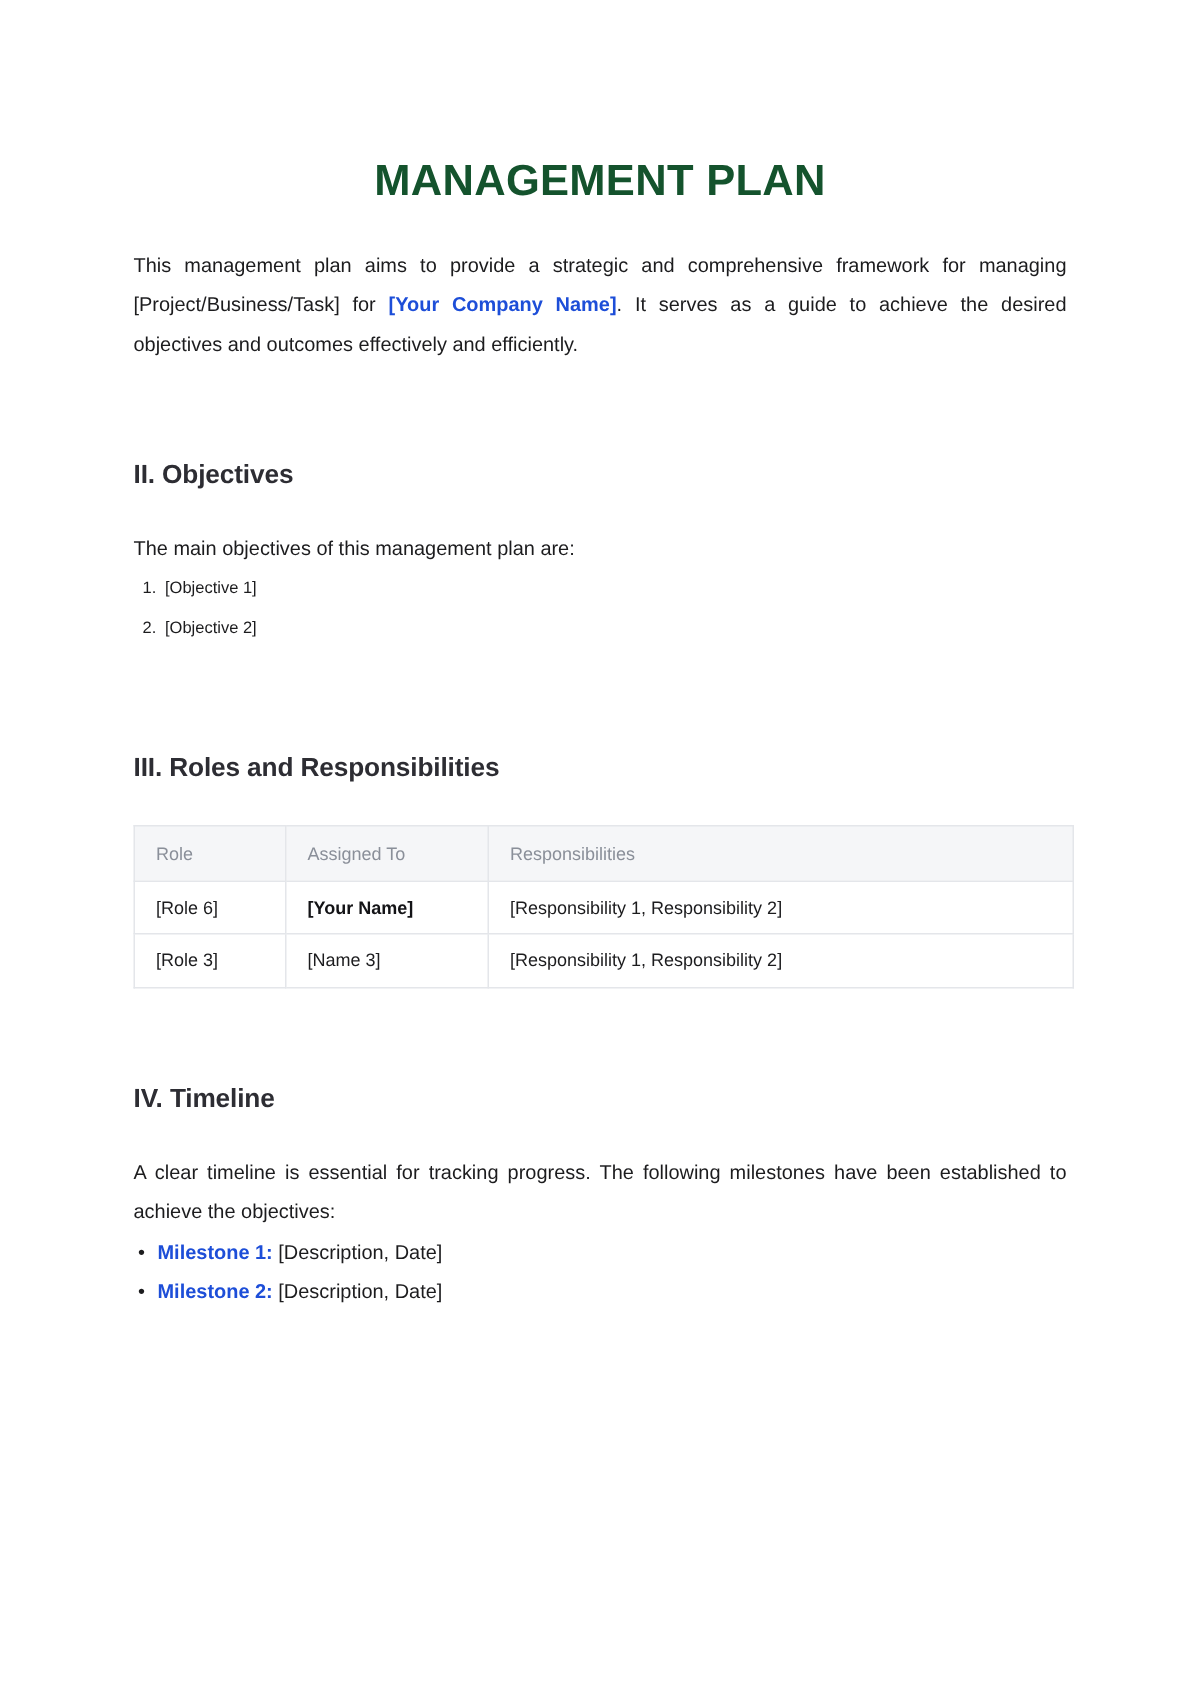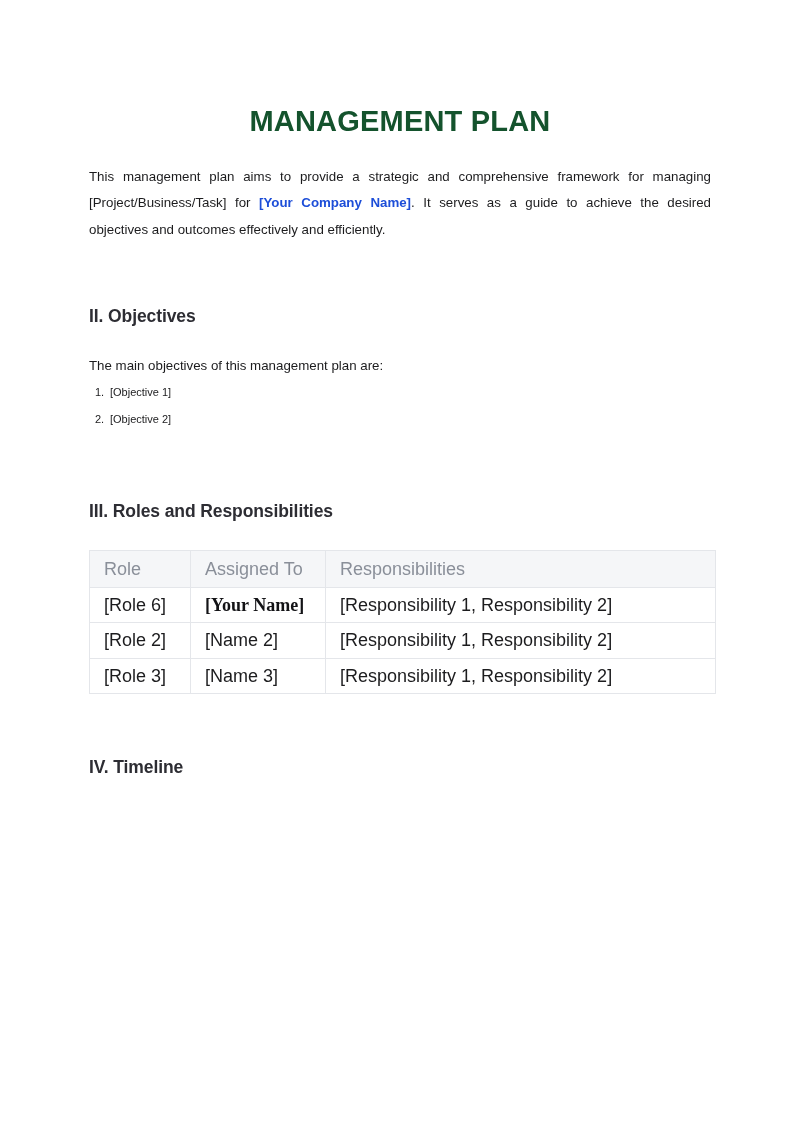--- a/index.html
+++ b/index.html
@@ -113,36 +113,36 @@
     border-collapse: collapse;
     table-layout: fixed;
     background: #ffffff;
   }
   table.roles-table th,
   table.roles-table td {
     border: 1px solid #e4e6ea;
     text-align: left;
     vertical-align: middle;
     padding: 0 14px;
-    font-size: 18px;
+    font-size: 12px;
     font-weight: normal;
   }
   table.roles-table thead th {
     background: #f5f6f8;
     color: #8a8f99;
     height: 36px;
     line-height: 36px;
     font-weight: normal;
   }
   table.roles-table tbody td {
     color: #1c1c1e;
     height: 34.5px;
     line-height: 34.5px;
   }
-  table.roles-table td.strong-cell { font-weight: bold; color: #131316; font-family: Liberation Serif, serif; }
+  table.roles-table td.strong-cell { font-weight: bold; color: #131316; }
 
   col.c-role  { width: 101px; }
   col.c-name  { width: 135px; }
   col.c-resp  { width: 390px; }
 </style>
 </head>
 <body>
 
 <div class="page">
 
@@ -177,30 +177,30 @@
           <th>Responsibilities</th>
         </tr>
       </thead>
       <tbody>
         <tr>
           <td>[Role 6]</td>
           <td class="strong-cell">[Your Name]</td>
           <td>[Responsibility 1, Responsibility 2]</td>
         </tr>
         <tr>
-          <td>[Role 2]</td>
-          <td>[Name 2]</td>
-          <td>[Responsibility 1, Responsibility 2]</td>
-        </tr>
-        <tr>
           <td>[Role 3]</td>
           <td>[Name 3]</td>
           <td>[Responsibility 1, Responsibility 2]</td>
         </tr>
       </tbody>
     </table>
   </div>
 
   <h2 class="section-heading sec-timeline">IV. Timeline</h2>
 
-
+  <p class="body-text lead">A clear timeline is essential for tracking progress. The following milestones have been established to achieve the objectives:</p>
+
+  <ul class="bullet-list">
+    <li><b>Milestone 1:</b><span> [Description, Date]</span></li>
+    <li><b>Milestone 2:</b><span> [Description, Date]</span></li>
+  </ul>
 
 </div>
 
 </body></html>

